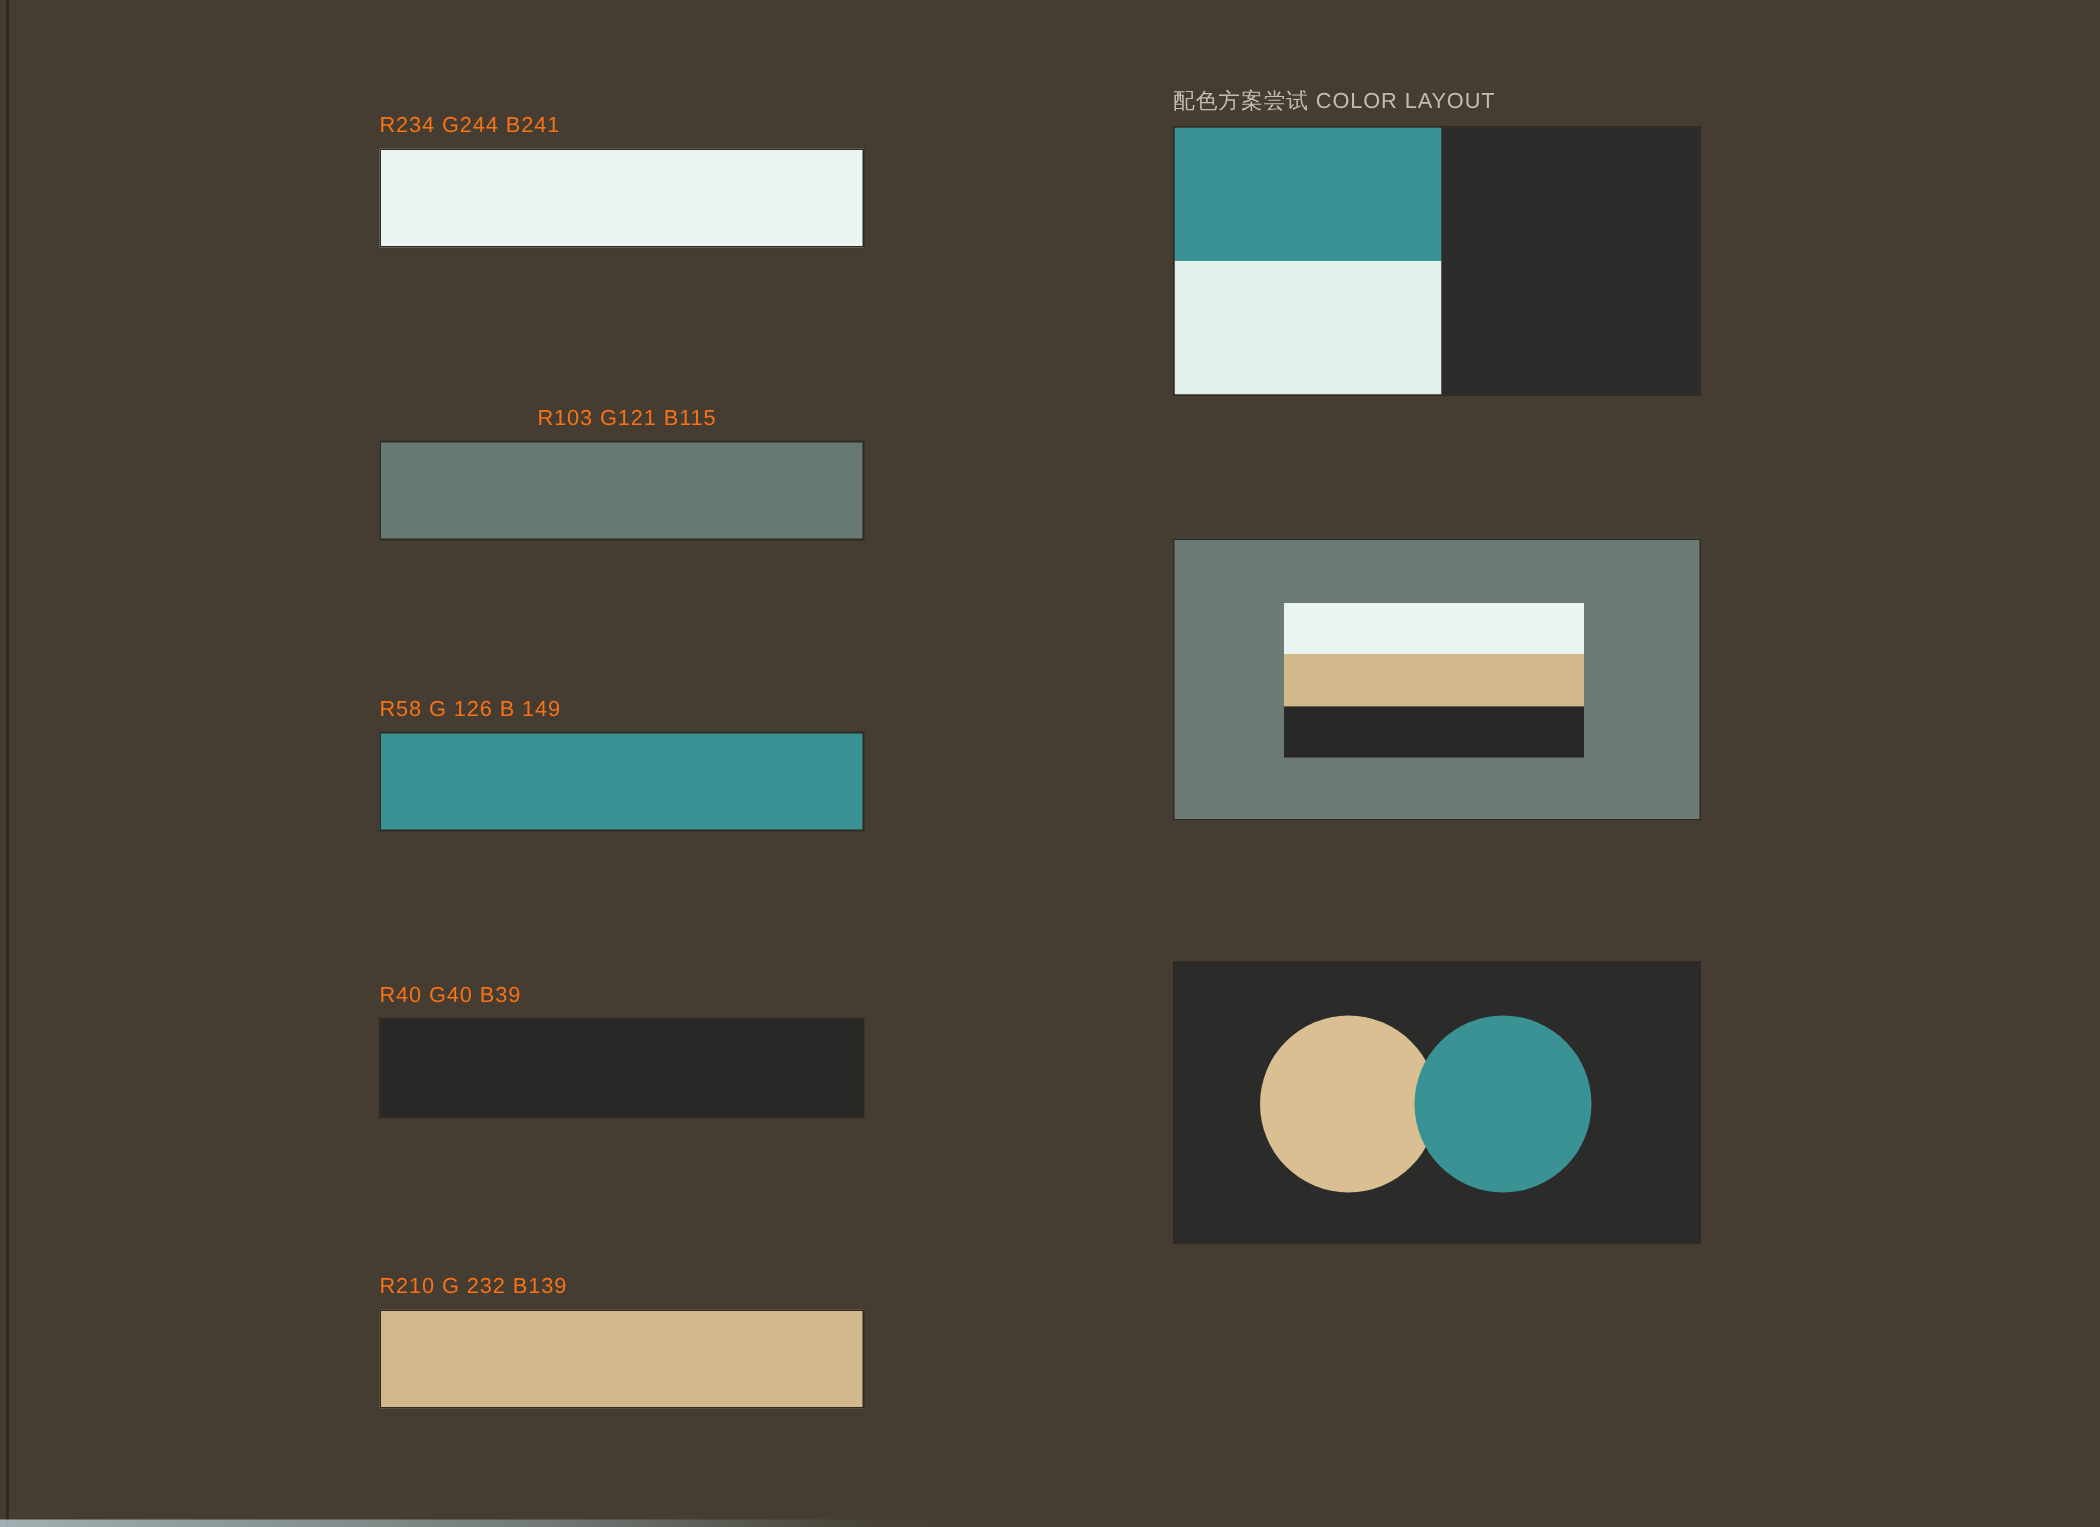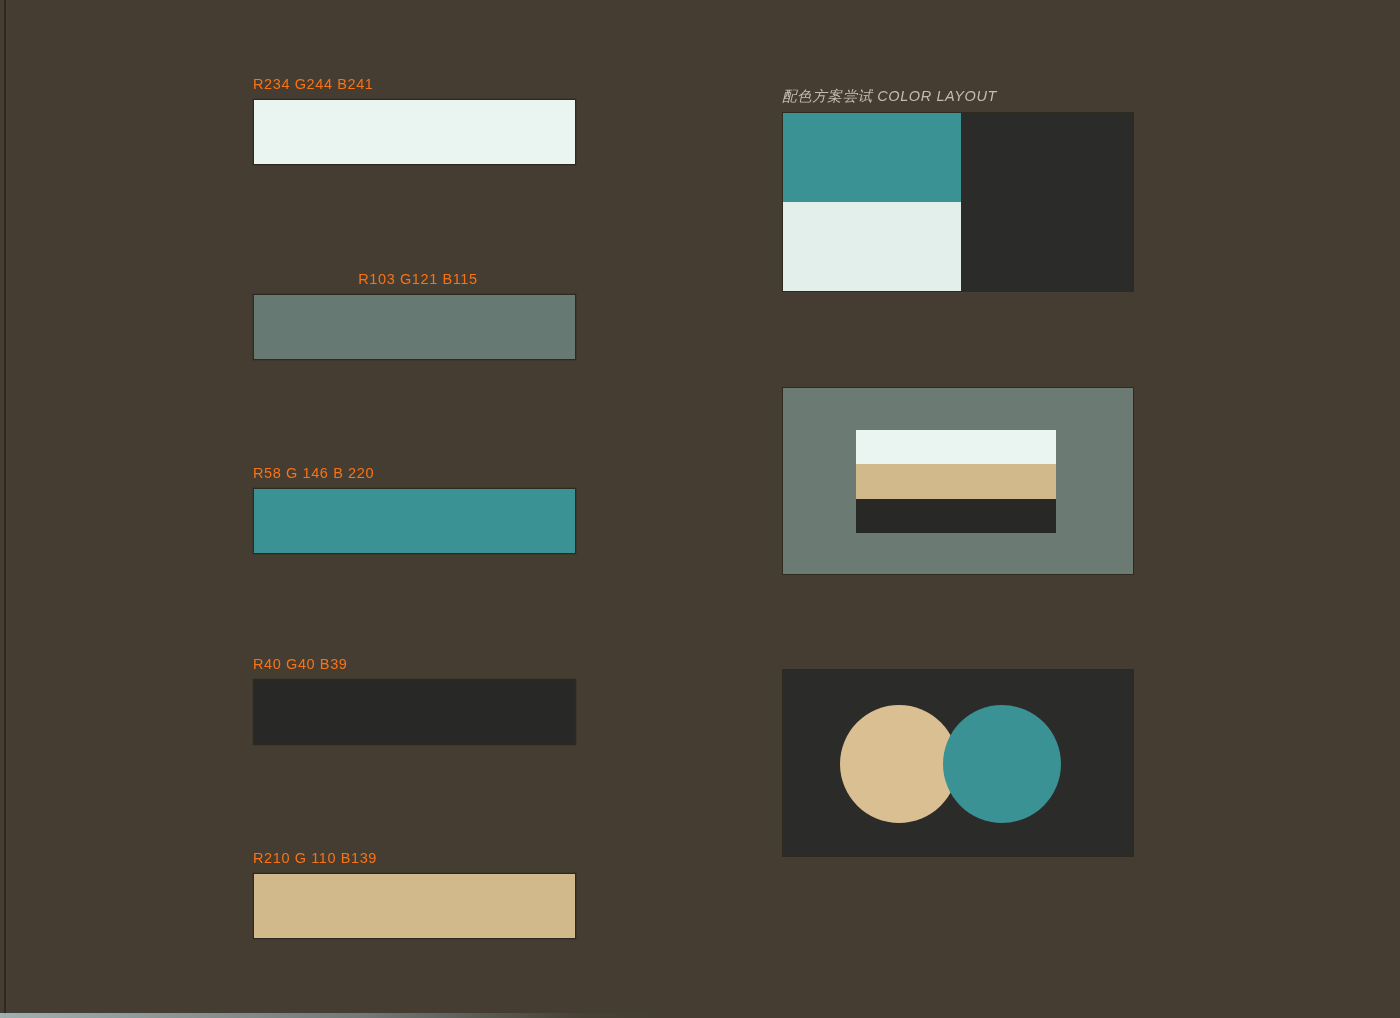--- a/index.html
+++ b/index.html
@@ -70,23 +70,22 @@
     height: 66px;
     margin-top: 7px;
     border: 1px solid #2f2a21;
     box-shadow: 0 0 0 0.5px rgba(0,0,0,0.18);
   }
 
   
   #layout-column {
     position: absolute;
     left: 782px;
-    top: 88px;
+    top: 60px;
     width: 355px;
-    font-style: italic;
   }
 
   .layout-title {
     color: #c3bdb0;
     font-size: 14.5px;
     letter-spacing: 0.6px;
     line-height: 16px;
     white-space: nowrap;
     margin-bottom: 8px;
   }
@@ -141,31 +140,31 @@
       <div class="swatch-label">R234 G244 B241</div>
       <div class="swatch-chip" style="background:#eaf4f1;"></div>
     </div>
 
     <div class="swatch-group" style="margin-bottom:105px;text-align:center;">
       <div class="swatch-label">R103 G121 B115</div>
       <div class="swatch-chip" style="background:#677973;"></div>
     </div>
 
     <div class="swatch-group" style="margin-bottom:102px;">
-      <div class="swatch-label">R58 G 146 B 220</div>
+      <div class="swatch-label">R58 G 126 B 149</div>
       <div class="swatch-chip" style="background:#3a9295;"></div>
     </div>
 
     <div class="swatch-group" style="margin-bottom:105px;margin-top:12px;">
       <div class="swatch-label">R40 G40 B39</div>
       <div class="swatch-chip" style="background:#282827;"></div>
     </div>
 
     <div class="swatch-group">
-      <div class="swatch-label">R210 G 110 B139</div>
+      <div class="swatch-label">R210 G 232 B139</div>
       <div class="swatch-chip" style="background:#d2b98b;"></div>
     </div>
 
   </div>
 
   <div id="layout-column">
 
     <div class="layout-title">配色方案尝试  COLOR  LAYOUT</div>
 
     <div class="layout-card" id="layout-card-split">

